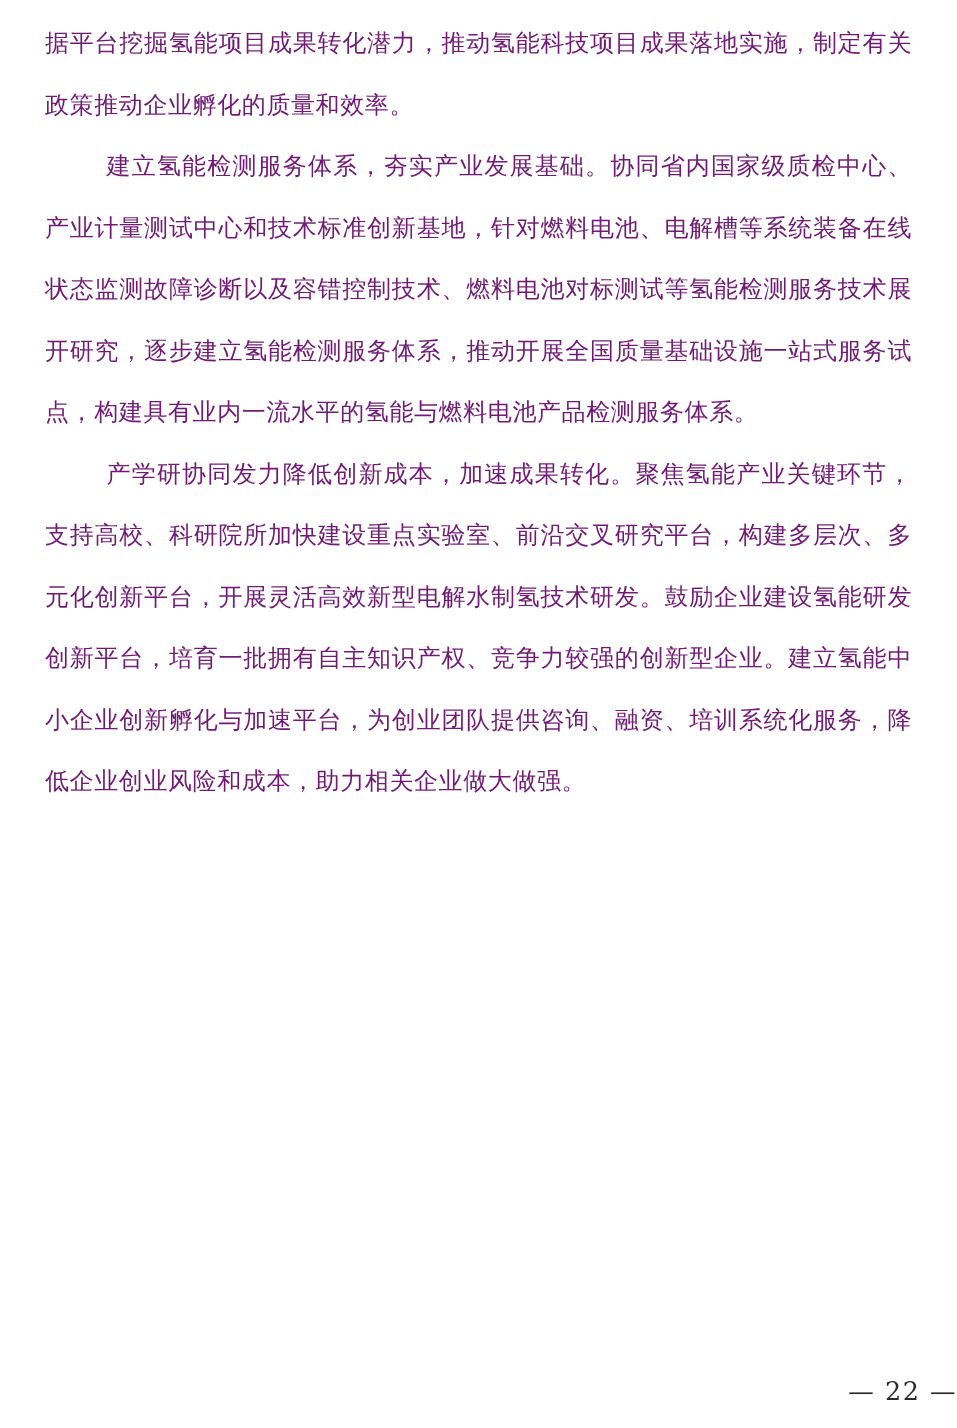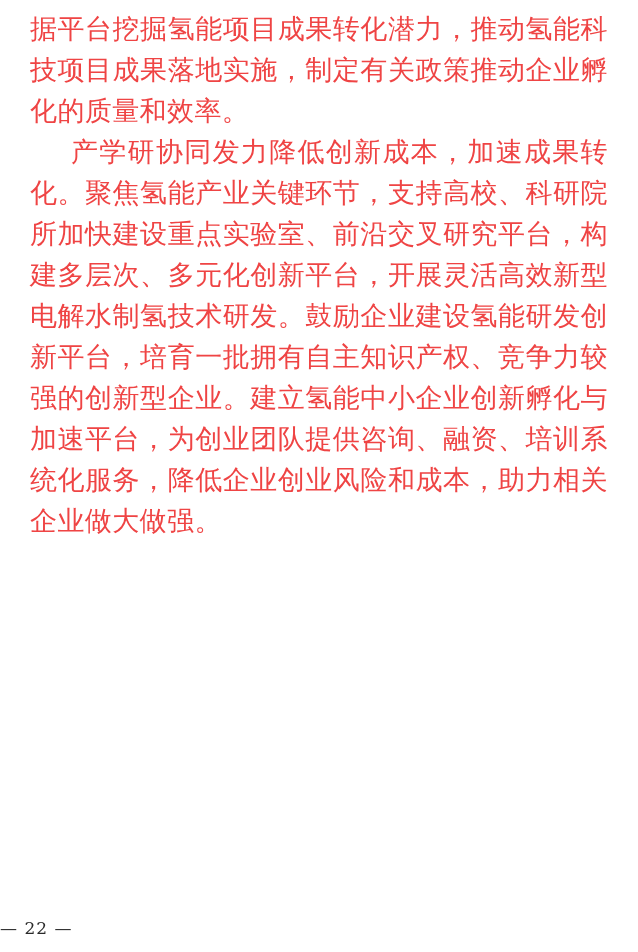--- a/index.html
+++ b/index.html
@@ -22,48 +22,49 @@
     padding: 8px 30px 0 30px;
     position: relative;
     display: flex;
     flex-direction: column;
   }
   .body-text {
     flex: 1 1 auto;
   }
   p.para {
     margin: 0;
-    font-size: 27px;
+    font-size: 16px;
     line-height: 41px;
     text-align: justify;
     text-justify: inter-ideograph;
     letter-spacing: 0.4px;
-    color: #ef4444;
+    color: #701a75;
     text-indent: 0;
   }
   p.indent {
     text-indent: 41px;
   }
   .footer {
     position: absolute;
     left: 0;
     right: 0;
     bottom: 14px;
-    text-align: left;
+    text-align: right;
     font-size: 17px;
     color: #2a2a2a;
     letter-spacing: 1px;
     font-family: "DejaVu Serif", "Liberation Serif", serif;
   }
 </style>
 </head>
 <body>
 
 <div class="page">
 
   <div class="body-text">
     <p class="para">据平台挖掘氢能项目成果转化潜力，推动氢能科技项目成果落地实施，制定有关政策推动企业孵化的质量和效率。</p>
+    <p class="para indent">建立氢能检测服务体系，夯实产业发展基础。协同省内国家级质检中心、产业计量测试中心和技术标准创新基地，针对燃料电池、电解槽等系统装备在线状态监测故障诊断以及容错控制技术、燃料电池对标测试等氢能检测服务技术展开研究，逐步建立氢能检测服务体系，推动开展全国质量基础设施一站式服务试点，构建具有业内一流水平的氢能与燃料电池产品检测服务体系。</p>
     <p class="para indent">产学研协同发力降低创新成本，加速成果转化。聚焦氢能产业关键环节，支持高校、科研院所加快建设重点实验室、前沿交叉研究平台，构建多层次、多元化创新平台，开展灵活高效新型电解水制氢技术研发。鼓励企业建设氢能研发创新平台，培育一批拥有自主知识产权、竞争力较强的创新型企业。建立氢能中小企业创新孵化与加速平台，为创业团队提供咨询、融资、培训系统化服务，降低企业创业风险和成本，助力相关企业做大做强。</p>
   </div>
 
   <div class="footer">— 22 —</div>
 
 </div>
 
 </body></html>

